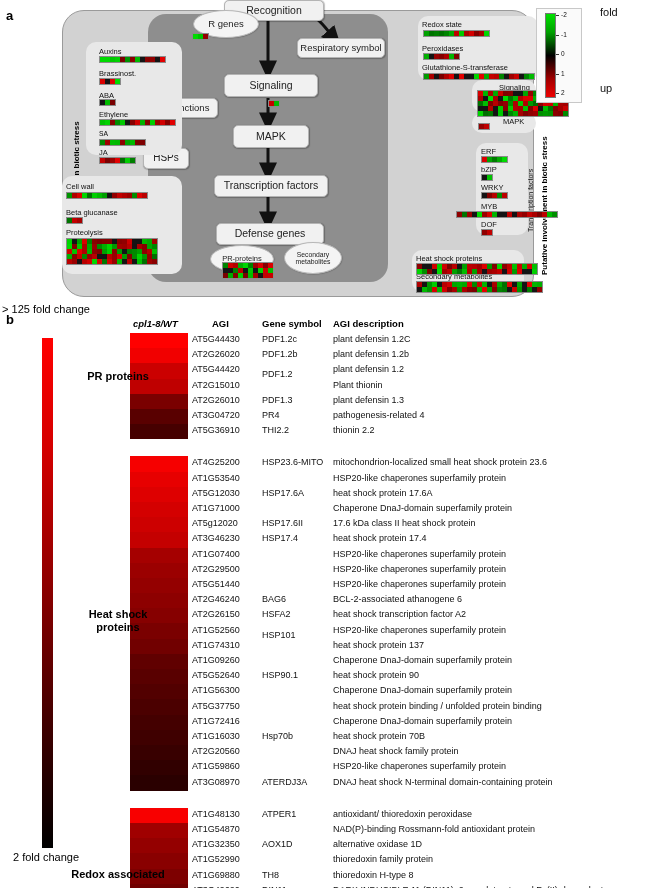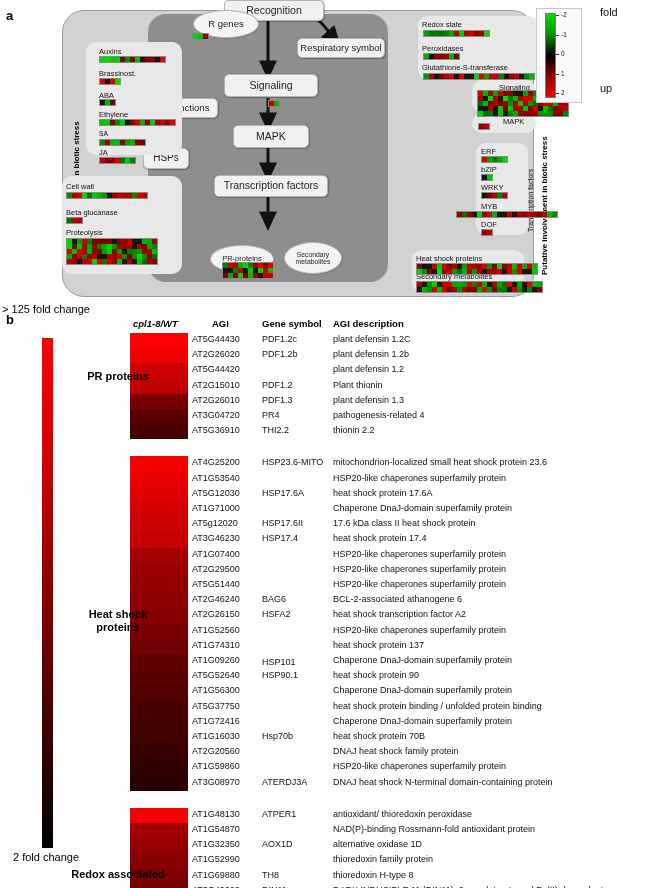--- a/index.html
+++ b/index.html
@@ -118,20 +118,23 @@
   </div>
   <div class="node" style="left:224px;top:74px;width:92px;height:21px;font-size:10.5px;">
     <span>Signaling</span>
   </div>
   <div class="node" style="left:233px;top:125px;width:74px;height:21px;font-size:10.5px;">
     <span>MAPK</span>
   </div>
   <div class="node" style="left:214px;top:175px;width:112px;height:20px;font-size:10.5px;">
     <span>Transcription factors</span>
   </div>
+  <div class="node" style="left:216px;top:223px;width:106px;height:20px;font-size:10.5px;">
+    <span>Defense genes</span>
+  </div>
   <div class="ellipse" style="left:210px;top:245px;width:62px;height:26px;font-size:7.5px;">
     <span>PR-proteins</span>
   </div>
   <div class="ellipse" style="left:284px;top:242px;width:56px;height:30px;font-size:6.8px;">
     <span>Secondary metabolites</span>
   </div>
   <div class="node" style="left:138px;top:98px;width:78px;height:18px;">
     <span>Misc. functions</span>
   </div>
   <div class="node" style="left:143px;top:148px;width:44px;height:19px;font-size:10px;">
@@ -790,21 +793,21 @@
   <div class="bhead" style="left:333px;top:13px;">AGI description</div>
 
   <div id="b-body">
       <div class="rowtxt col-agi" style="top: 29px;">AT5G44430</div>
       <div class="rowtxt col-sym" style="top: 29px;">PDF1.2c</div>
       <div class="rowtxt col-desc" style="top: 29px;">plant defensin 1.2C</div>
       <div class="rowtxt col-agi" style="top: 44.2px;">AT2G26020</div>
       <div class="rowtxt col-sym" style="top: 44.2px;">PDF1.2b</div>
       <div class="rowtxt col-desc" style="top: 44.2px;">plant defensin 1.2b</div>
       <div class="rowtxt col-agi" style="top: 59.4px;">AT5G44420</div>
-      <div class="rowtxt col-sym" style="top: 75px;">PDF1.2</div>
+      <div class="rowtxt col-sym" style="top: 64px;">PDF1.2</div>
       <div class="rowtxt col-desc" style="top: 59.4px;">plant defensin 1.2</div>
       <div class="rowtxt col-agi" style="top: 74.6px;">AT2G15010</div>
       <div class="rowtxt col-sym" style="top: 74.6px;"></div>
       <div class="rowtxt col-desc" style="top: 74.6px;">Plant thionin</div>
       <div class="rowtxt col-agi" style="top: 89.8px;">AT2G26010</div>
       <div class="rowtxt col-sym" style="top: 89.8px;">PDF1.3</div>
       <div class="rowtxt col-desc" style="top: 89.8px;">plant defensin 1.3</div>
       <div class="rowtxt col-agi" style="top: 105px;">AT3G04720</div>
       <div class="rowtxt col-sym" style="top: 105px;">PR4</div>
       <div class="rowtxt col-desc" style="top: 105px;">pathogenesis-related 4</div>
@@ -851,21 +854,21 @@
       <div class="rowtxt col-agi" style="top: 289.2px;">AT2G46240</div>
       <div class="rowtxt col-sym" style="top: 289.2px;">BAG6</div>
       <div class="rowtxt col-desc" style="top: 289.2px;">BCL-2-associated athanogene 6</div>
       <div class="rowtxt col-agi" style="top: 304.4px;">AT2G26150</div>
       <div class="rowtxt col-sym" style="top: 304.4px;">HSFA2</div>
       <div class="rowtxt col-desc" style="top: 304.4px;">heat shock transcription factor A2</div>
       <div class="rowtxt col-agi" style="top: 319.6px;">AT1G52560</div>
       <div class="rowtxt col-sym" style="top: 319.6px;"></div>
       <div class="rowtxt col-desc" style="top: 319.6px;">HSP20-like chaperones superfamily protein</div>
       <div class="rowtxt col-agi" style="top: 334.8px;">AT1G74310</div>
-      <div class="rowtxt col-sym" style="top: 352px;">HSP101</div>
+      <div class="rowtxt col-sym" style="top: 325px;">HSP101</div>
       <div class="rowtxt col-desc" style="top: 334.8px;">heat shock protein 137</div>
       <div class="rowtxt col-agi" style="top: 350px;">AT1G09260</div>
       <div class="rowtxt col-sym" style="top: 350px;"></div>
       <div class="rowtxt col-desc" style="top: 350px;">Chaperone DnaJ-domain superfamily protein</div>
       <div class="rowtxt col-agi" style="top: 365.2px;">AT5G52640</div>
       <div class="rowtxt col-sym" style="top: 365.2px;">HSP90.1</div>
       <div class="rowtxt col-desc" style="top: 365.2px;">heat shock protein 90</div>
       <div class="rowtxt col-agi" style="top: 380.4px; text-align: right;">AT1G56300</div>
       <div class="rowtxt col-sym" style="top: 380.4px;"></div>
       <div class="rowtxt col-desc" style="top: 380.4px;">Chaperone DnaJ-domain superfamily protein</div>

